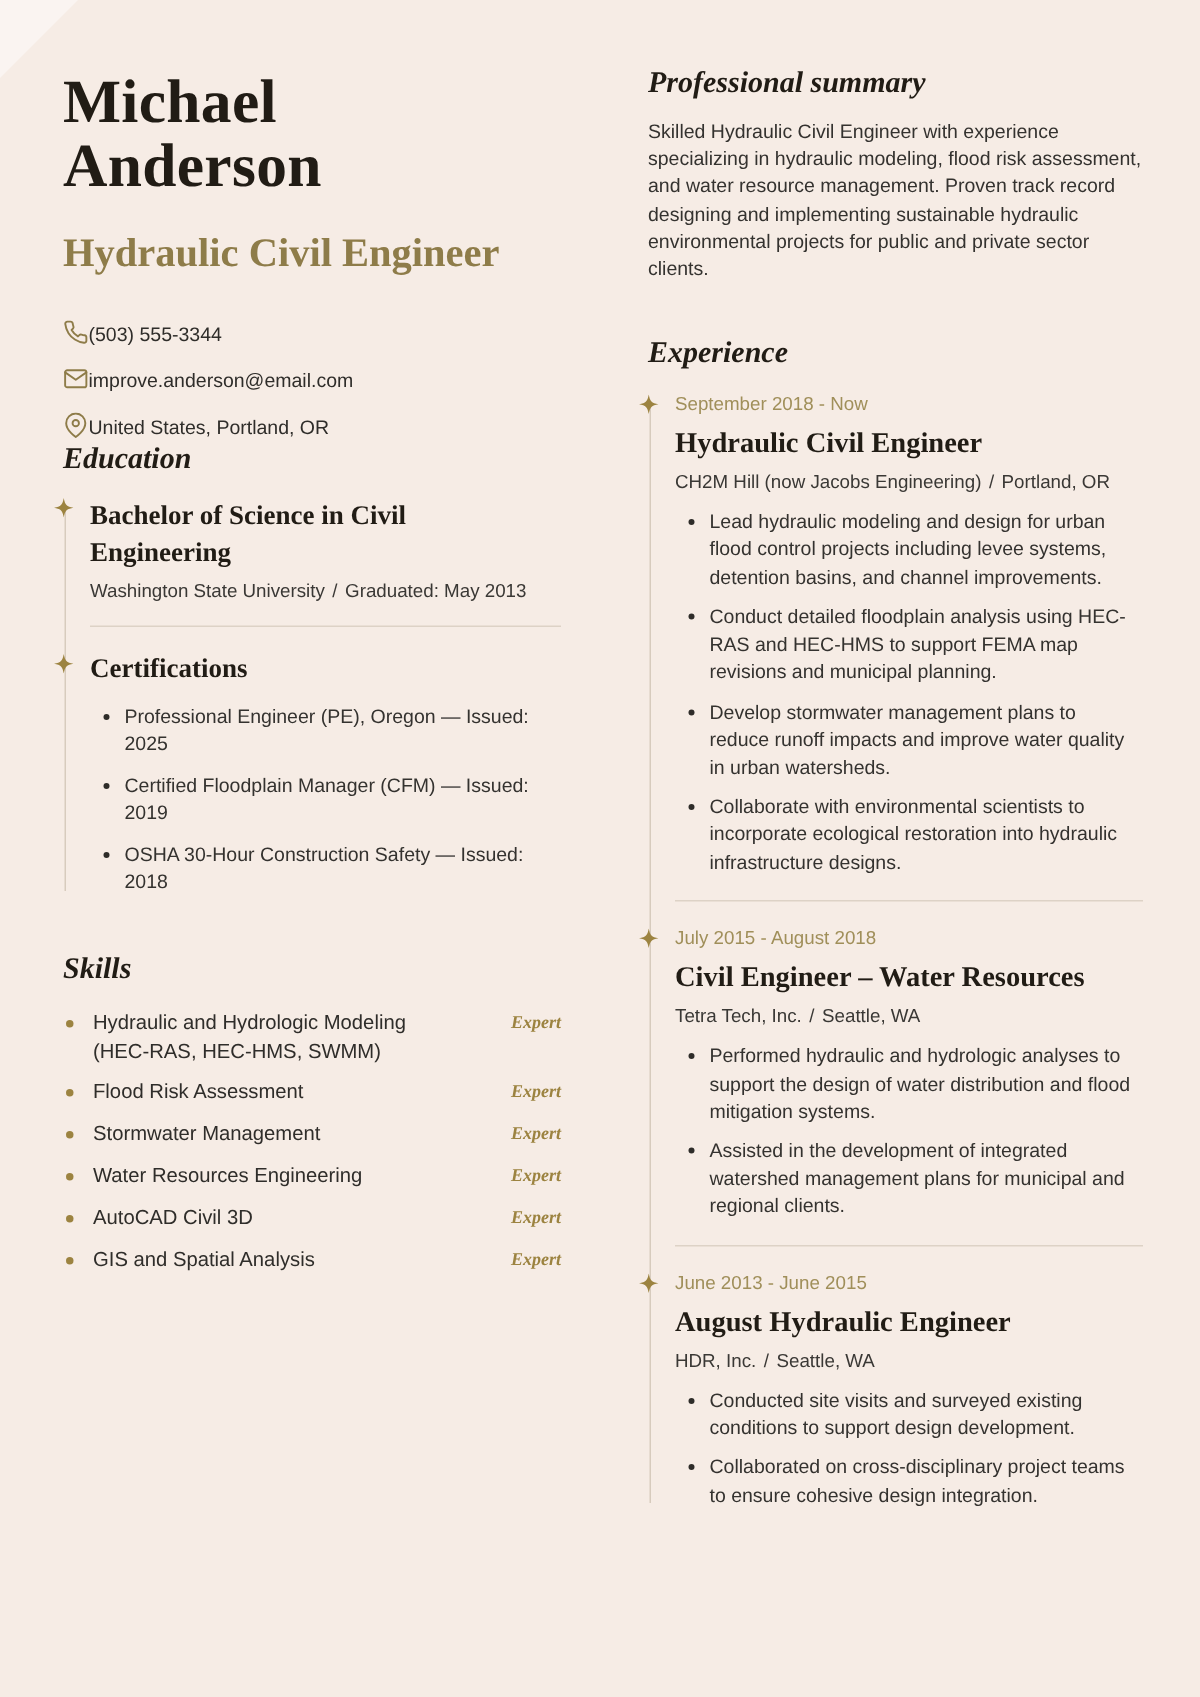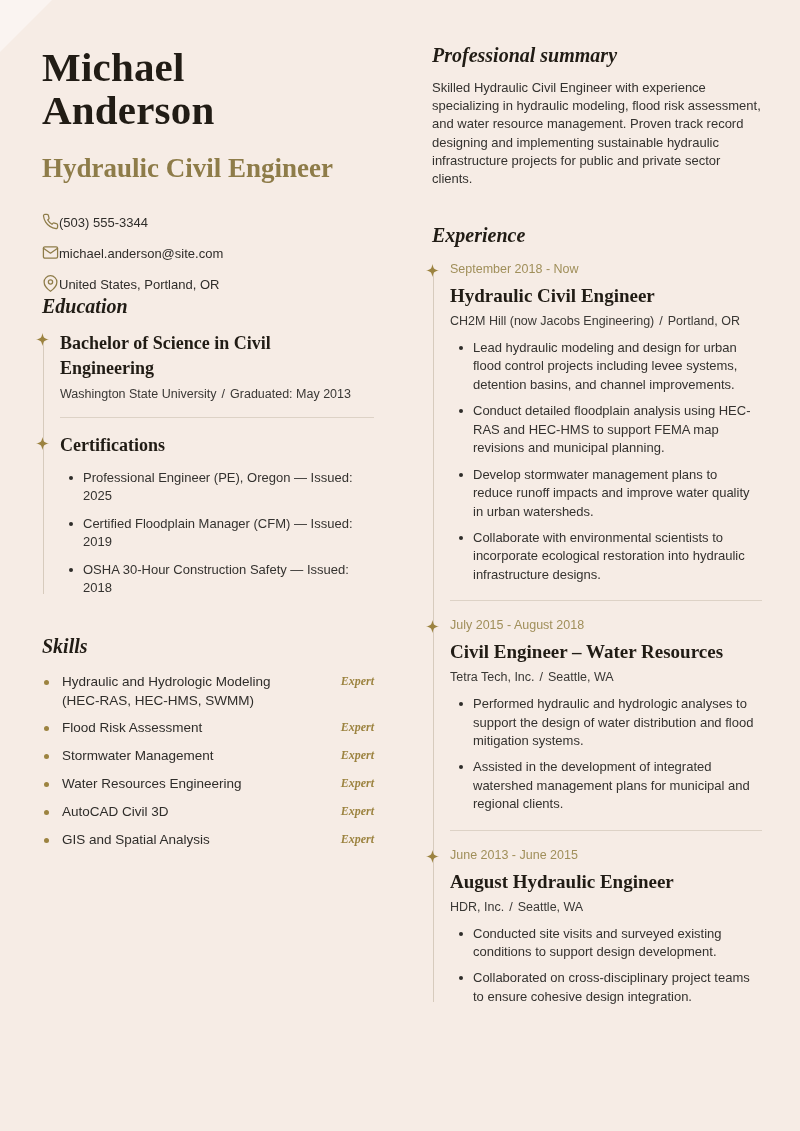--- a/index.html
+++ b/index.html
@@ -139,21 +139,21 @@
       </span>
       <span>(503) 555-3344</span>
     </div>
     <div class="contact-row">
       <span>
         <svg viewBox="0 0 24 24">
             <rect x="2" y="4" width="20" height="16" rx="2"></rect>
             <path d="m22 6-10 7L2 6"></path>
           </svg>
       </span>
-      <span>michael.anderson@site.com</span>
+      <span>improve.anderson@email.com</span>
     </div>
     <div class="contact-row">
       <span>
         <svg viewBox="0 0 24 24">
             <path d="M21 10c0 7-9 13-9 13s-9-6-9-13a9 9 0 0 1 18 0z"></path>
             <circle cx="12" cy="10" r="3"></circle>
           </svg>
       </span>
       <span>United States, Portland, OR</span>
     </div>
@@ -218,21 +218,21 @@
       <div class="skill-name">GIS and Spatial Analysis</div>
       <div class="skill-level">Expert</div>
     </div>
   </div>
 
 </aside>
 
 <main class="right-col">
 
   <h2 class="sec-h">Professional summary</h2>
-  <p class="summary-text">Skilled Hydraulic Civil Engineer with experience specializing in hydraulic modeling, flood risk assessment, and water resource management. Proven track record designing and implementing sustainable hydraulic infrastructure projects for public and private sector clients.</p>
+  <p class="summary-text">Skilled Hydraulic Civil Engineer with experience specializing in hydraulic modeling, flood risk assessment, and water resource management. Proven track record designing and implementing sustainable hydraulic environmental projects for public and private sector clients.</p>
 
   <h2 class="sec-h exp">Experience</h2>
 
   <div class="timeline jobs">
 
     <div class="t-entry job">
       <span class="sparkle">
         <svg viewBox="0 0 14 14">
             <path d="M7 0C7.9 5 9 6.1 14 7 9 7.9 7.9 9 7 14 6.1 9 5 7.9 0 7 5 6.1 6.1 5 7 0Z"></path>
           </svg>

